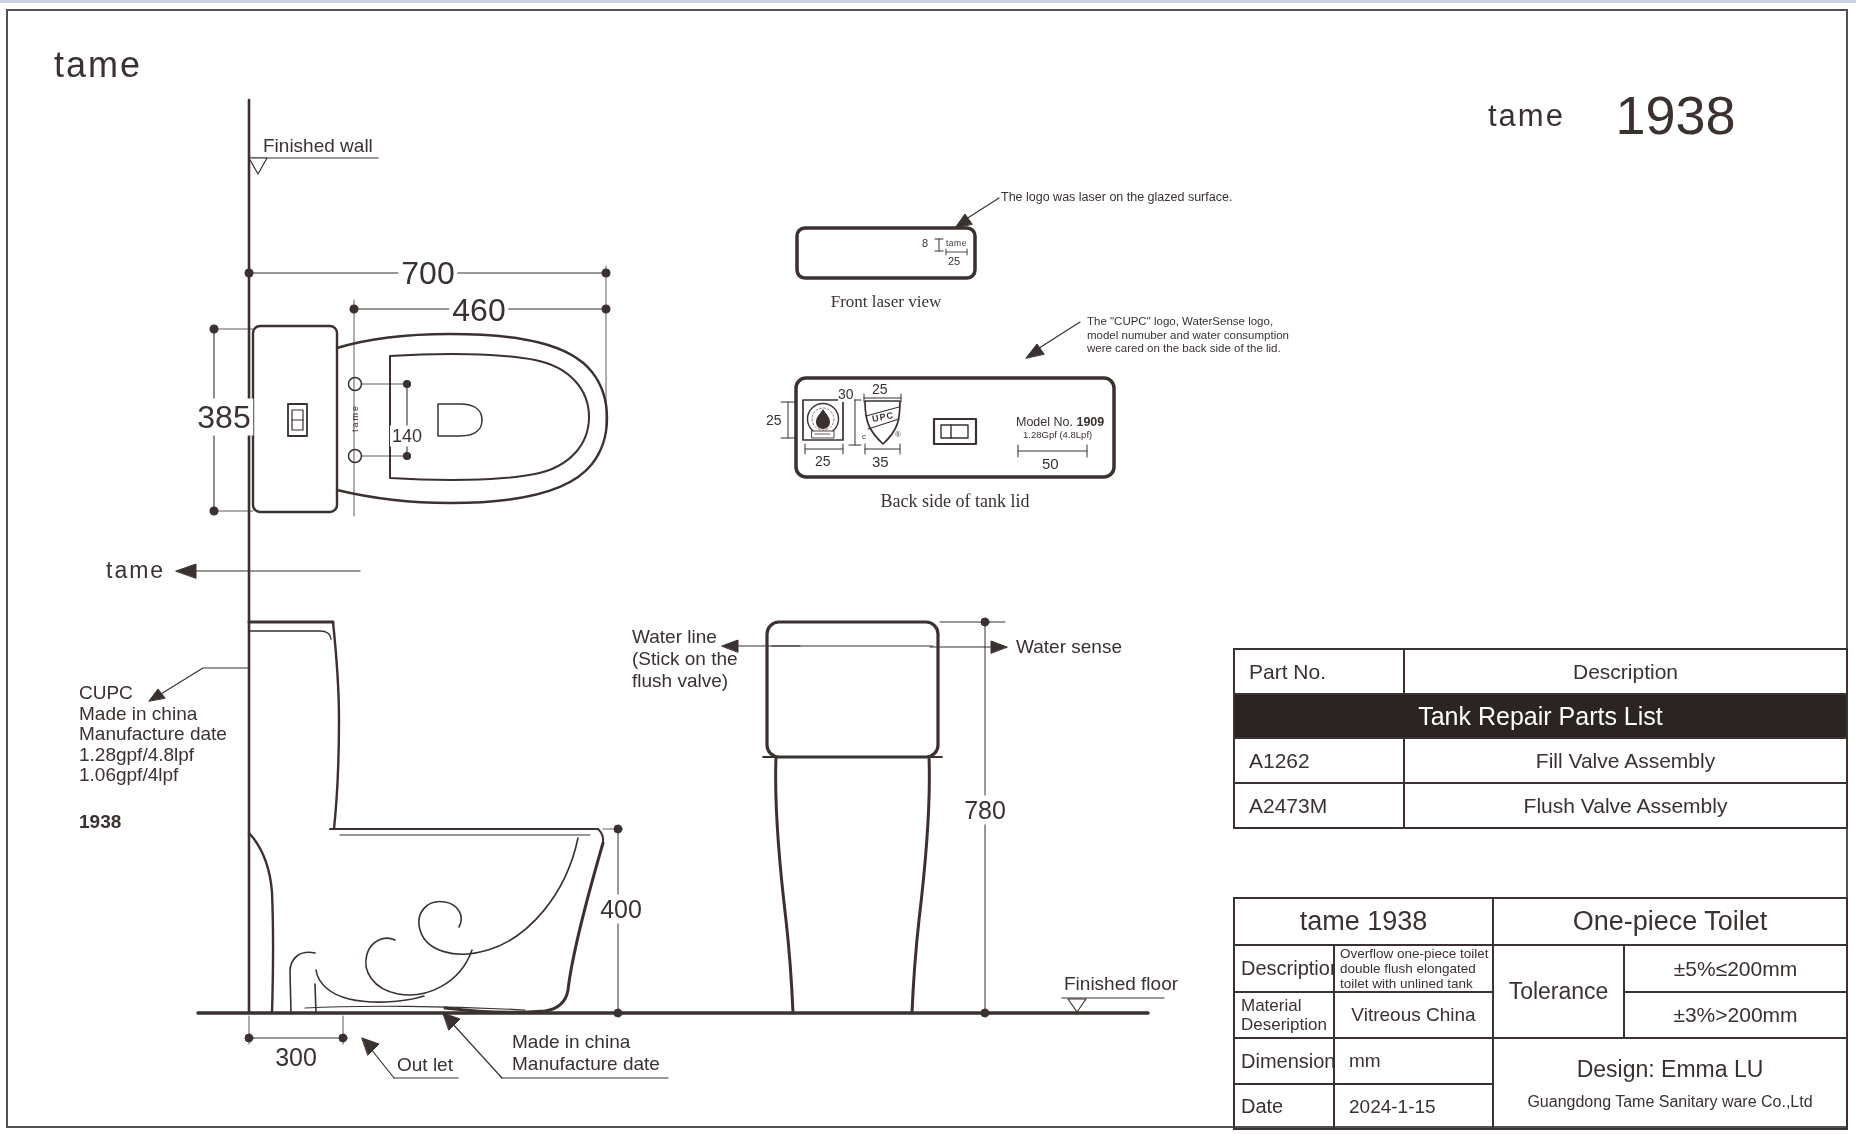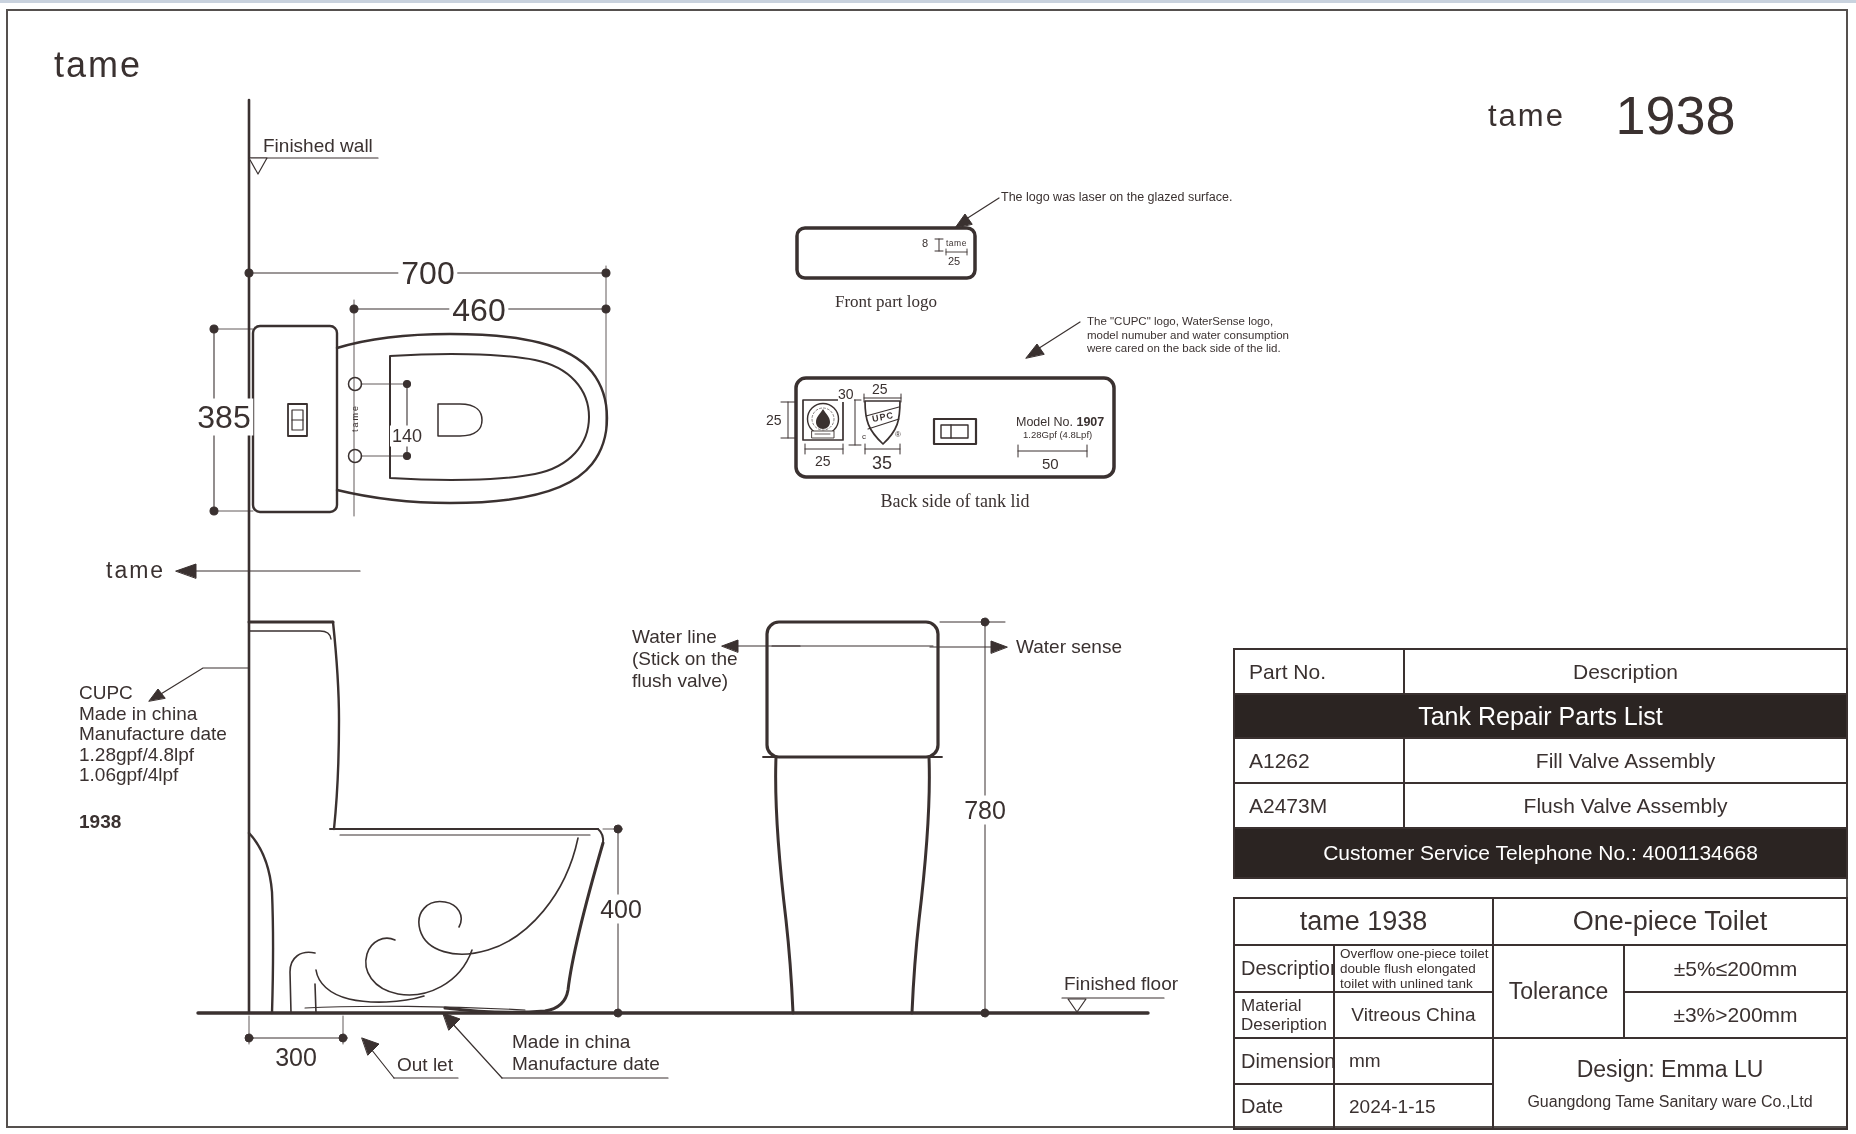--- a/index.html
+++ b/index.html
@@ -211,39 +211,39 @@
   <div class="dim" style="left:479px;top:310px;">460</div>
   <div class="dim" style="left:224px;top:417px;">385</div>
   <div class="dim" style="left:407px;top:436px;font-size:18px;padding:0 2px;">140</div>
   <div class="tiny logo" style="left:355px;top:418px;font-size:9px;transform:translate(-50%,-50%) rotate(-90deg);">tame</div>
 
   <div class="abs logo" style="left:106px;top:557px;font-size:23px;font-weight:500;">tame</div>
 
   <div class="tiny" style="left:922px;top:237px;font-size:11px;">8</div>
   <div class="tiny logo" style="left:946px;top:238px;font-size:8.5px;letter-spacing:0.5px;">tame</div>
   <div class="tiny" style="left:948px;top:255px;font-size:11px;">25</div>
-  <div class="caption" style="left:797px;top:292px;width:178px;">Front part logo</div>
+  <div class="caption" style="left:797px;top:292px;width:178px;">Front laser view</div>
   <div class="note" style="left:1001px;top:190px;">The logo was laser on the glazed surface.</div>
 
   <div class="note3" style="left:1087px;top:315px;">
     <div>The  "CUPC" logo, WaterSense logo,</div>
     <div>model numuber and water consumption</div>
     <div>were cared on the back side of the lid.</div>
   </div>
   <div class="tiny" style="left:766px;top:412px;font-size:14px;">25</div>
   <div class="tiny" style="left:815px;top:453px;font-size:14px;">25</div>
   <div class="tiny" style="left:838px;top:386px;font-size:14px;background:#fff;">30</div>
   <div class="tiny" style="left:872px;top:381px;font-size:14px;background:#fff;">25</div>
-  <div class="tiny" style="left:872px;top:453px;font-size:18px;">35</div>
+  <div class="tiny" style="left:872px;top:453px;font-size:15px;">35</div>
   <div class="tiny" style="left:883px;top:417px;font-size:9px;font-weight:bold;letter-spacing:1px;transform:translate(-50%,-50%) rotate(-11deg);">UPC</div>
   <div class="tiny" style="left:862px;top:432px;font-size:8px;">c</div>
   <div class="tiny" style="left:895px;top:430px;font-size:8px;">®</div>
   <div class="tiny" style="left:1016px;top:415px;font-size:12.5px;">
     <span>Model No.</span>
-    <span style="font-weight:bold;">1907</span>
+    <span style="font-weight:bold;">1909</span>
   </div>
   <div class="tiny" style="left:1023px;top:429px;font-size:9.5px;">1.28Gpf (4.8Lpf)</div>
   <div class="tiny" style="left:1042px;top:455px;font-size:15px;">50</div>
   <div class="caption" style="left:796px;top:491px;width:318px;font-size:18px;">Back side of tank lid</div>
 
   <div class="lbl" style="left:79px;top:683px;line-height:20.5px;">
     <div>CUPC</div>
     <div>Made in china</div>
     <div>Manufacture date</div>
     <div>1.28gpf/4.8lpf</div>
@@ -281,23 +281,20 @@
     <tr style="height:44px">
       <td colspan="2" class="dark" style="font-size:25px;">Tank Repair Parts List</td>
     </tr>
     <tr style="height:45px">
       <td class="padl" style="font-size:21px;">A1262</td>
       <td class="c" style="font-size:21px;">Fill Valve Assembly</td>
     </tr>
     <tr style="height:45px">
       <td class="padl" style="font-size:21px;">A2473M</td>
       <td class="c" style="font-size:21px;">Flush Valve Assembly</td>
-    </tr>
-    <tr style="height:50px">
-      <td colspan="2" class="dark" style="font-size:21px;">Customer Service Telephone No.: 4001134668</td>
     </tr>
   </tbody>
     </table>
 
   <table class="sheet" style="left:1233px;top:897px;width:615px;">
     <colgroup>
       <col style="width:100px">
         <col style="width:159px">
         <col style="width:131px">
         <col>

